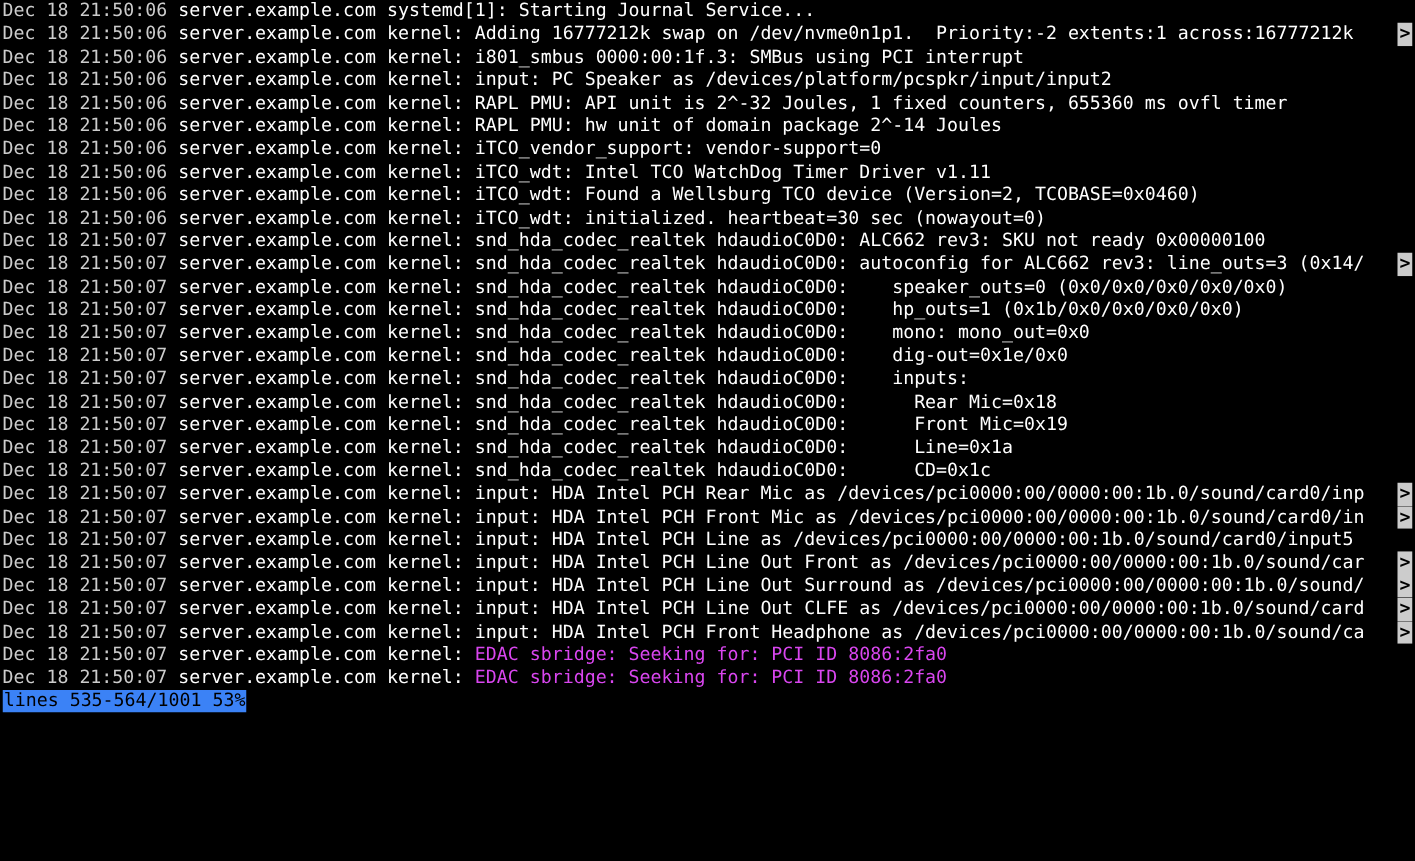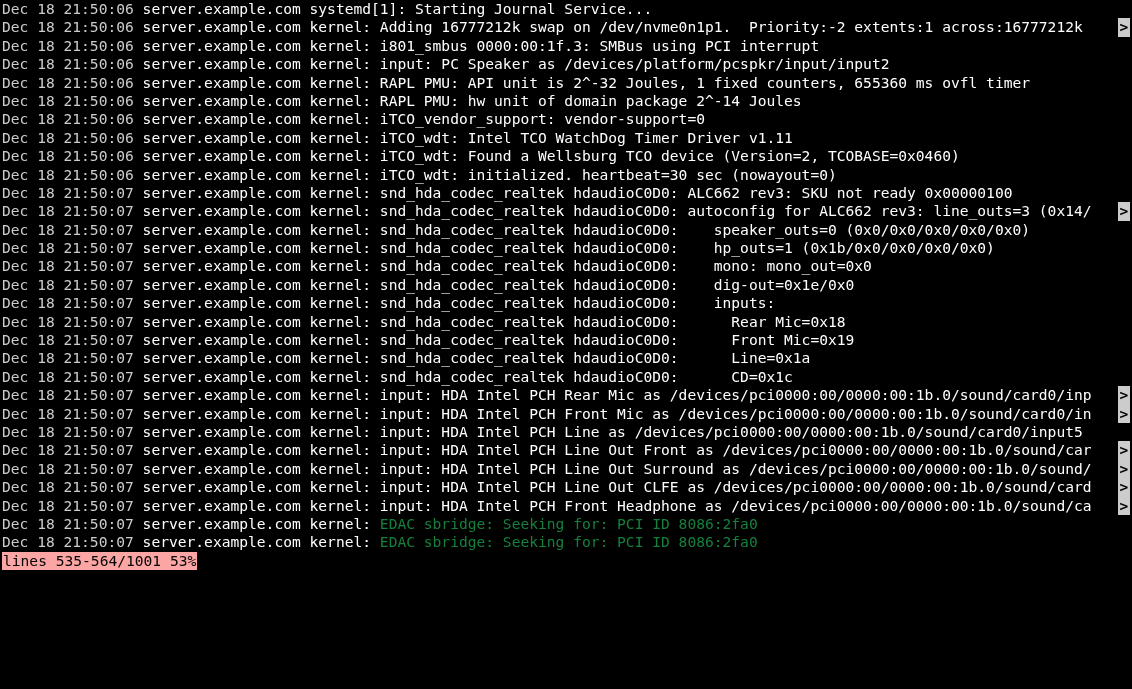--- a/index.html
+++ b/index.html
@@ -18,36 +18,36 @@
     white-space: pre;
     padding: 0 2px;
   }
   .line {
     position: relative;
     display: block;
     height: 1.26em;
     overflow: hidden;
   }
   .bright { color: #ffffff; }
-  .dim    { color: #15803d; }
+  .dim    { color: #d946ef; }
   .normal { color: #cccccc; margin-top: 45px; }
   .overflow-arrow {
     position: absolute;
     right: 0;
     top: 0;
     width: 10px;
     text-align: center;
     background: #cccccc;
     color: #000000;
     font-weight: bold;
     padding: 0 1px;
   }
   .status {
     display: inline-block;
-    background: #fca5a5;
+    background: #3b82f6;
     color: #000000;
     padding: 0 1px;
   }
 </style>
 </head>
 <body>
 
 <div class="terminal" id="term"><div class="line"><span class="normal">Dec 18 21:50:06</span> <span class="bright">server.example.com</span> <span class="bright">systemd[1]:</span> <span class="bright">Starting Journal Service...</span></div><div class="line"><span class="normal">Dec 18 21:50:06</span> <span class="bright">server.example.com</span> <span class="bright">kernel:</span> <span class="bright">Adding 16777212k swap on /dev/nvme0n1p1.  Priority:-2 extents:1 across:16777212k </span><span class="overflow-arrow">&gt;</span></div><div class="line"><span class="normal">Dec 18 21:50:06</span> <span class="bright">server.example.com</span> <span class="bright">kernel:</span> <span class="bright">i801_smbus 0000:00:1f.3: SMBus using PCI interrupt</span></div><div class="line"><span class="normal">Dec 18 21:50:06</span> <span class="bright">server.example.com</span> <span class="bright">kernel:</span> <span class="bright">input: PC Speaker as /devices/platform/pcspkr/input/input2</span></div><div class="line"><span class="normal">Dec 18 21:50:06</span> <span class="bright">server.example.com</span> <span class="bright">kernel:</span> <span class="bright">RAPL PMU: API unit is 2^-32 Joules, 1 fixed counters, 655360 ms ovfl timer</span></div><div class="line"><span class="normal">Dec 18 21:50:06</span> <span class="bright">server.example.com</span> <span class="bright">kernel:</span> <span class="bright">RAPL PMU: hw unit of domain package 2^-14 Joules</span></div><div class="line"><span class="normal">Dec 18 21:50:06</span> <span class="bright">server.example.com</span> <span class="bright">kernel:</span> <span class="bright">iTCO_vendor_support: vendor-support=0</span></div><div class="line"><span class="normal">Dec 18 21:50:06</span> <span class="bright">server.example.com</span> <span class="bright">kernel:</span> <span class="bright">iTCO_wdt: Intel TCO WatchDog Timer Driver v1.11</span></div><div class="line"><span class="normal">Dec 18 21:50:06</span> <span class="bright">server.example.com</span> <span class="bright">kernel:</span> <span class="bright">iTCO_wdt: Found a Wellsburg TCO device (Version=2, TCOBASE=0x0460)</span></div><div class="line"><span class="normal">Dec 18 21:50:06</span> <span class="bright">server.example.com</span> <span class="bright">kernel:</span> <span class="bright">iTCO_wdt: initialized. heartbeat=30 sec (nowayout=0)</span></div><div class="line"><span class="normal">Dec 18 21:50:07</span> <span class="bright">server.example.com</span> <span class="bright">kernel:</span> <span class="bright">snd_hda_codec_realtek hdaudioC0D0: ALC662 rev3: SKU not ready 0x00000100</span></div><div class="line"><span class="normal">Dec 18 21:50:07</span> <span class="bright">server.example.com</span> <span class="bright">kernel:</span> <span class="bright">snd_hda_codec_realtek hdaudioC0D0: autoconfig for ALC662 rev3: line_outs=3 (0x14/</span><span class="overflow-arrow">&gt;</span></div><div class="line"><span class="normal">Dec 18 21:50:07</span> <span class="bright">server.example.com</span> <span class="bright">kernel:</span> <span class="bright">snd_hda_codec_realtek hdaudioC0D0:    speaker_outs=0 (0x0/0x0/0x0/0x0/0x0)</span></div><div class="line"><span class="normal">Dec 18 21:50:07</span> <span class="bright">server.example.com</span> <span class="bright">kernel:</span> <span class="bright">snd_hda_codec_realtek hdaudioC0D0:    hp_outs=1 (0x1b/0x0/0x0/0x0/0x0)</span></div><div class="line"><span class="normal">Dec 18 21:50:07</span> <span class="bright">server.example.com</span> <span class="bright">kernel:</span> <span class="bright">snd_hda_codec_realtek hdaudioC0D0:    mono: mono_out=0x0</span></div><div class="line"><span class="normal">Dec 18 21:50:07</span> <span class="bright">server.example.com</span> <span class="bright">kernel:</span> <span class="bright">snd_hda_codec_realtek hdaudioC0D0:    dig-out=0x1e/0x0</span></div><div class="line"><span class="normal">Dec 18 21:50:07</span> <span class="bright">server.example.com</span> <span class="bright">kernel:</span> <span class="bright">snd_hda_codec_realtek hdaudioC0D0:    inputs:</span></div><div class="line"><span class="normal">Dec 18 21:50:07</span> <span class="bright">server.example.com</span> <span class="bright">kernel:</span> <span class="bright">snd_hda_codec_realtek hdaudioC0D0:      Rear Mic=0x18</span></div><div class="line"><span class="normal">Dec 18 21:50:07</span> <span class="bright">server.example.com</span> <span class="bright">kernel:</span> <span class="bright">snd_hda_codec_realtek hdaudioC0D0:      Front Mic=0x19</span></div><div class="line"><span class="normal">Dec 18 21:50:07</span> <span class="bright">server.example.com</span> <span class="bright">kernel:</span> <span class="bright">snd_hda_codec_realtek hdaudioC0D0:      Line=0x1a</span></div><div class="line"><span class="normal">Dec 18 21:50:07</span> <span class="bright">server.example.com</span> <span class="bright">kernel:</span> <span class="bright">snd_hda_codec_realtek hdaudioC0D0:      CD=0x1c</span></div><div class="line"><span class="normal">Dec 18 21:50:07</span> <span class="bright">server.example.com</span> <span class="bright">kernel:</span> <span class="bright">input: HDA Intel PCH Rear Mic as /devices/pci0000:00/0000:00:1b.0/sound/card0/inp</span><span class="overflow-arrow">&gt;</span></div><div class="line"><span class="normal">Dec 18 21:50:07</span> <span class="bright">server.example.com</span> <span class="bright">kernel:</span> <span class="bright">input: HDA Intel PCH Front Mic as /devices/pci0000:00/0000:00:1b.0/sound/card0/in</span><span class="overflow-arrow">&gt;</span></div><div class="line"><span class="normal">Dec 18 21:50:07</span> <span class="bright">server.example.com</span> <span class="bright">kernel:</span> <span class="bright">input: HDA Intel PCH Line as /devices/pci0000:00/0000:00:1b.0/sound/card0/input5</span></div><div class="line"><span class="normal">Dec 18 21:50:07</span> <span class="bright">server.example.com</span> <span class="bright">kernel:</span> <span class="bright">input: HDA Intel PCH Line Out Front as /devices/pci0000:00/0000:00:1b.0/sound/car</span><span class="overflow-arrow">&gt;</span></div><div class="line"><span class="normal">Dec 18 21:50:07</span> <span class="bright">server.example.com</span> <span class="bright">kernel:</span> <span class="bright">input: HDA Intel PCH Line Out Surround as /devices/pci0000:00/0000:00:1b.0/sound/</span><span class="overflow-arrow">&gt;</span></div><div class="line"><span class="normal">Dec 18 21:50:07</span> <span class="bright">server.example.com</span> <span class="bright">kernel:</span> <span class="bright">input: HDA Intel PCH Line Out CLFE as /devices/pci0000:00/0000:00:1b.0/sound/card</span><span class="overflow-arrow">&gt;</span></div><div class="line"><span class="normal">Dec 18 21:50:07</span> <span class="bright">server.example.com</span> <span class="bright">kernel:</span> <span class="bright">input: HDA Intel PCH Front Headphone as /devices/pci0000:00/0000:00:1b.0/sound/ca</span><span class="overflow-arrow">&gt;</span></div><div class="line"><span class="normal">Dec 18 21:50:07</span> <span class="bright">server.example.com</span> <span class="bright">kernel:</span> <span class="dim">EDAC sbridge: Seeking for: PCI ID 8086:2fa0</span></div><div class="line"><span class="normal">Dec 18 21:50:07</span> <span class="bright">server.example.com</span> <span class="bright">kernel:</span> <span class="dim">EDAC sbridge: Seeking for: PCI ID 8086:2fa0</span></div><div class="line"><span class="status">lines 535-564/1001 53%</span></div></div>
 
 </body></html>

